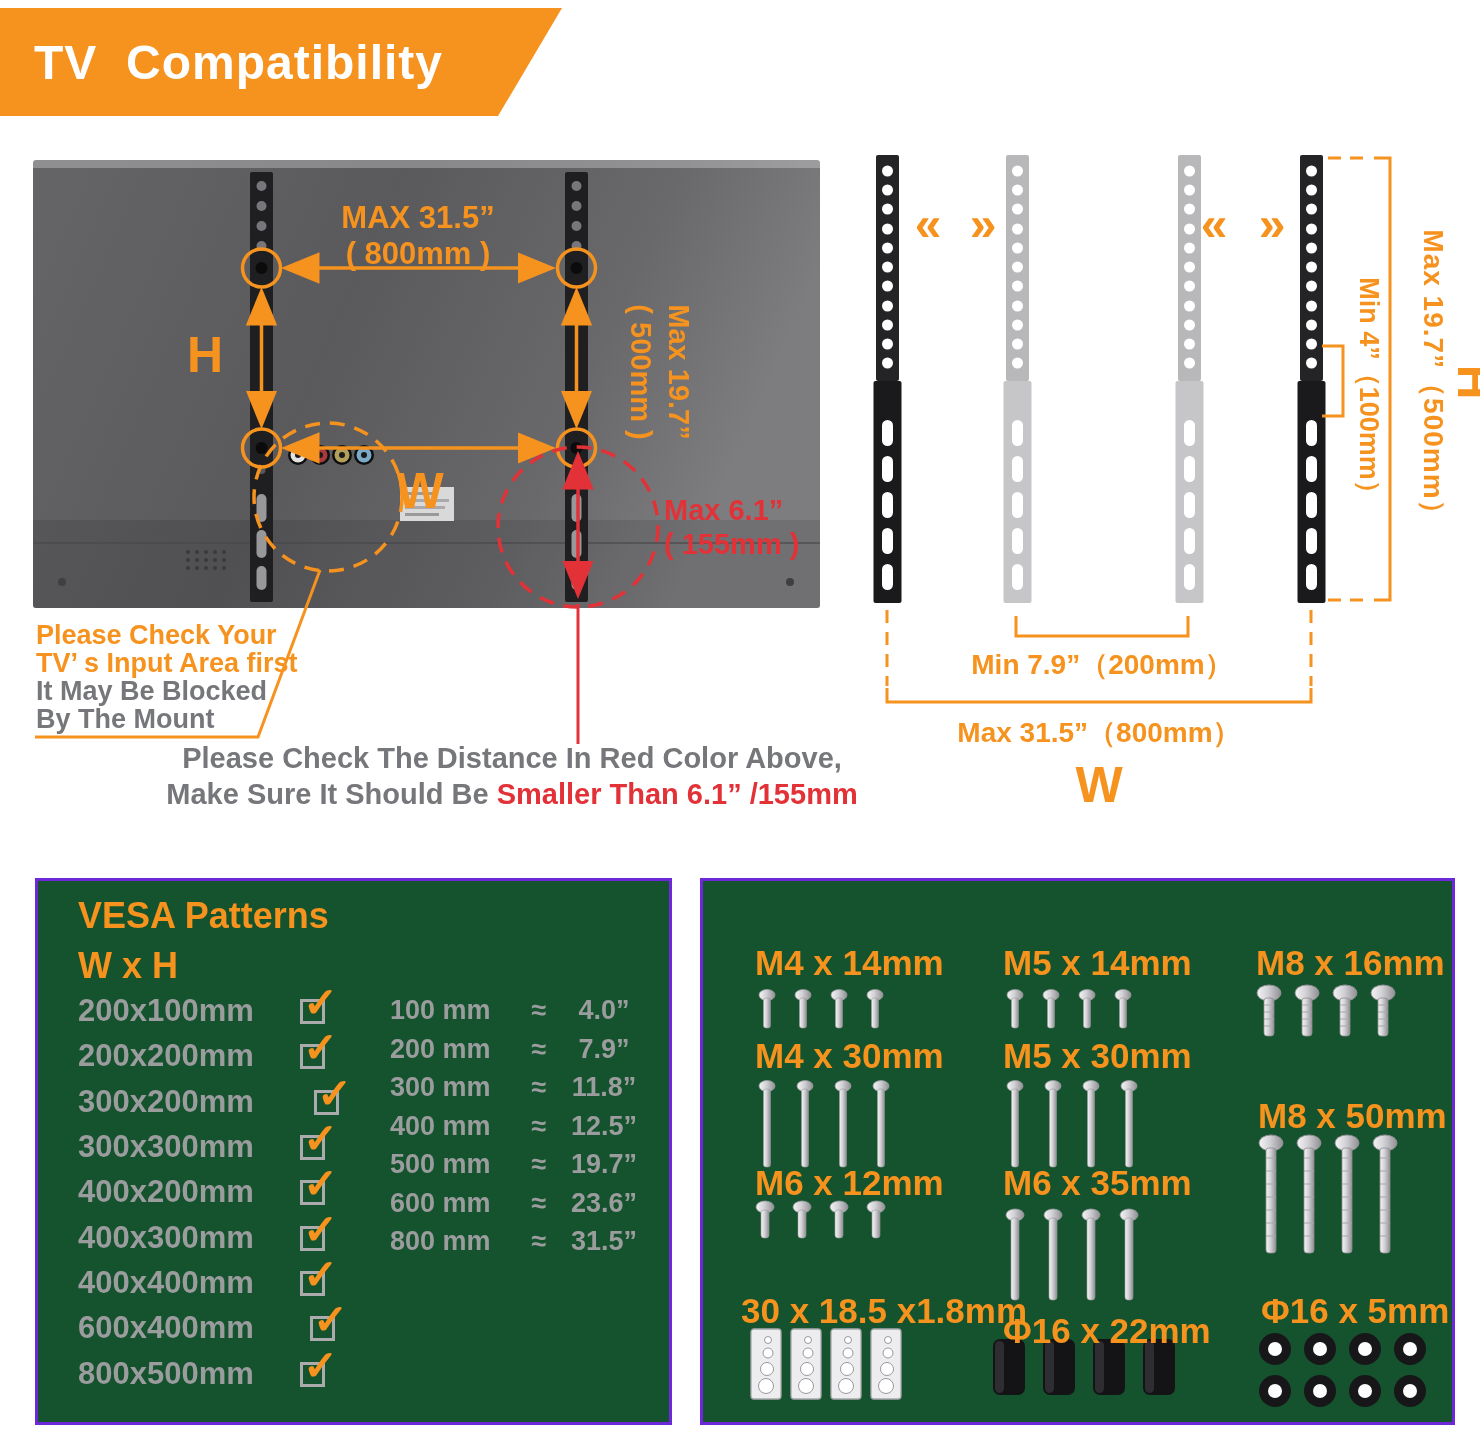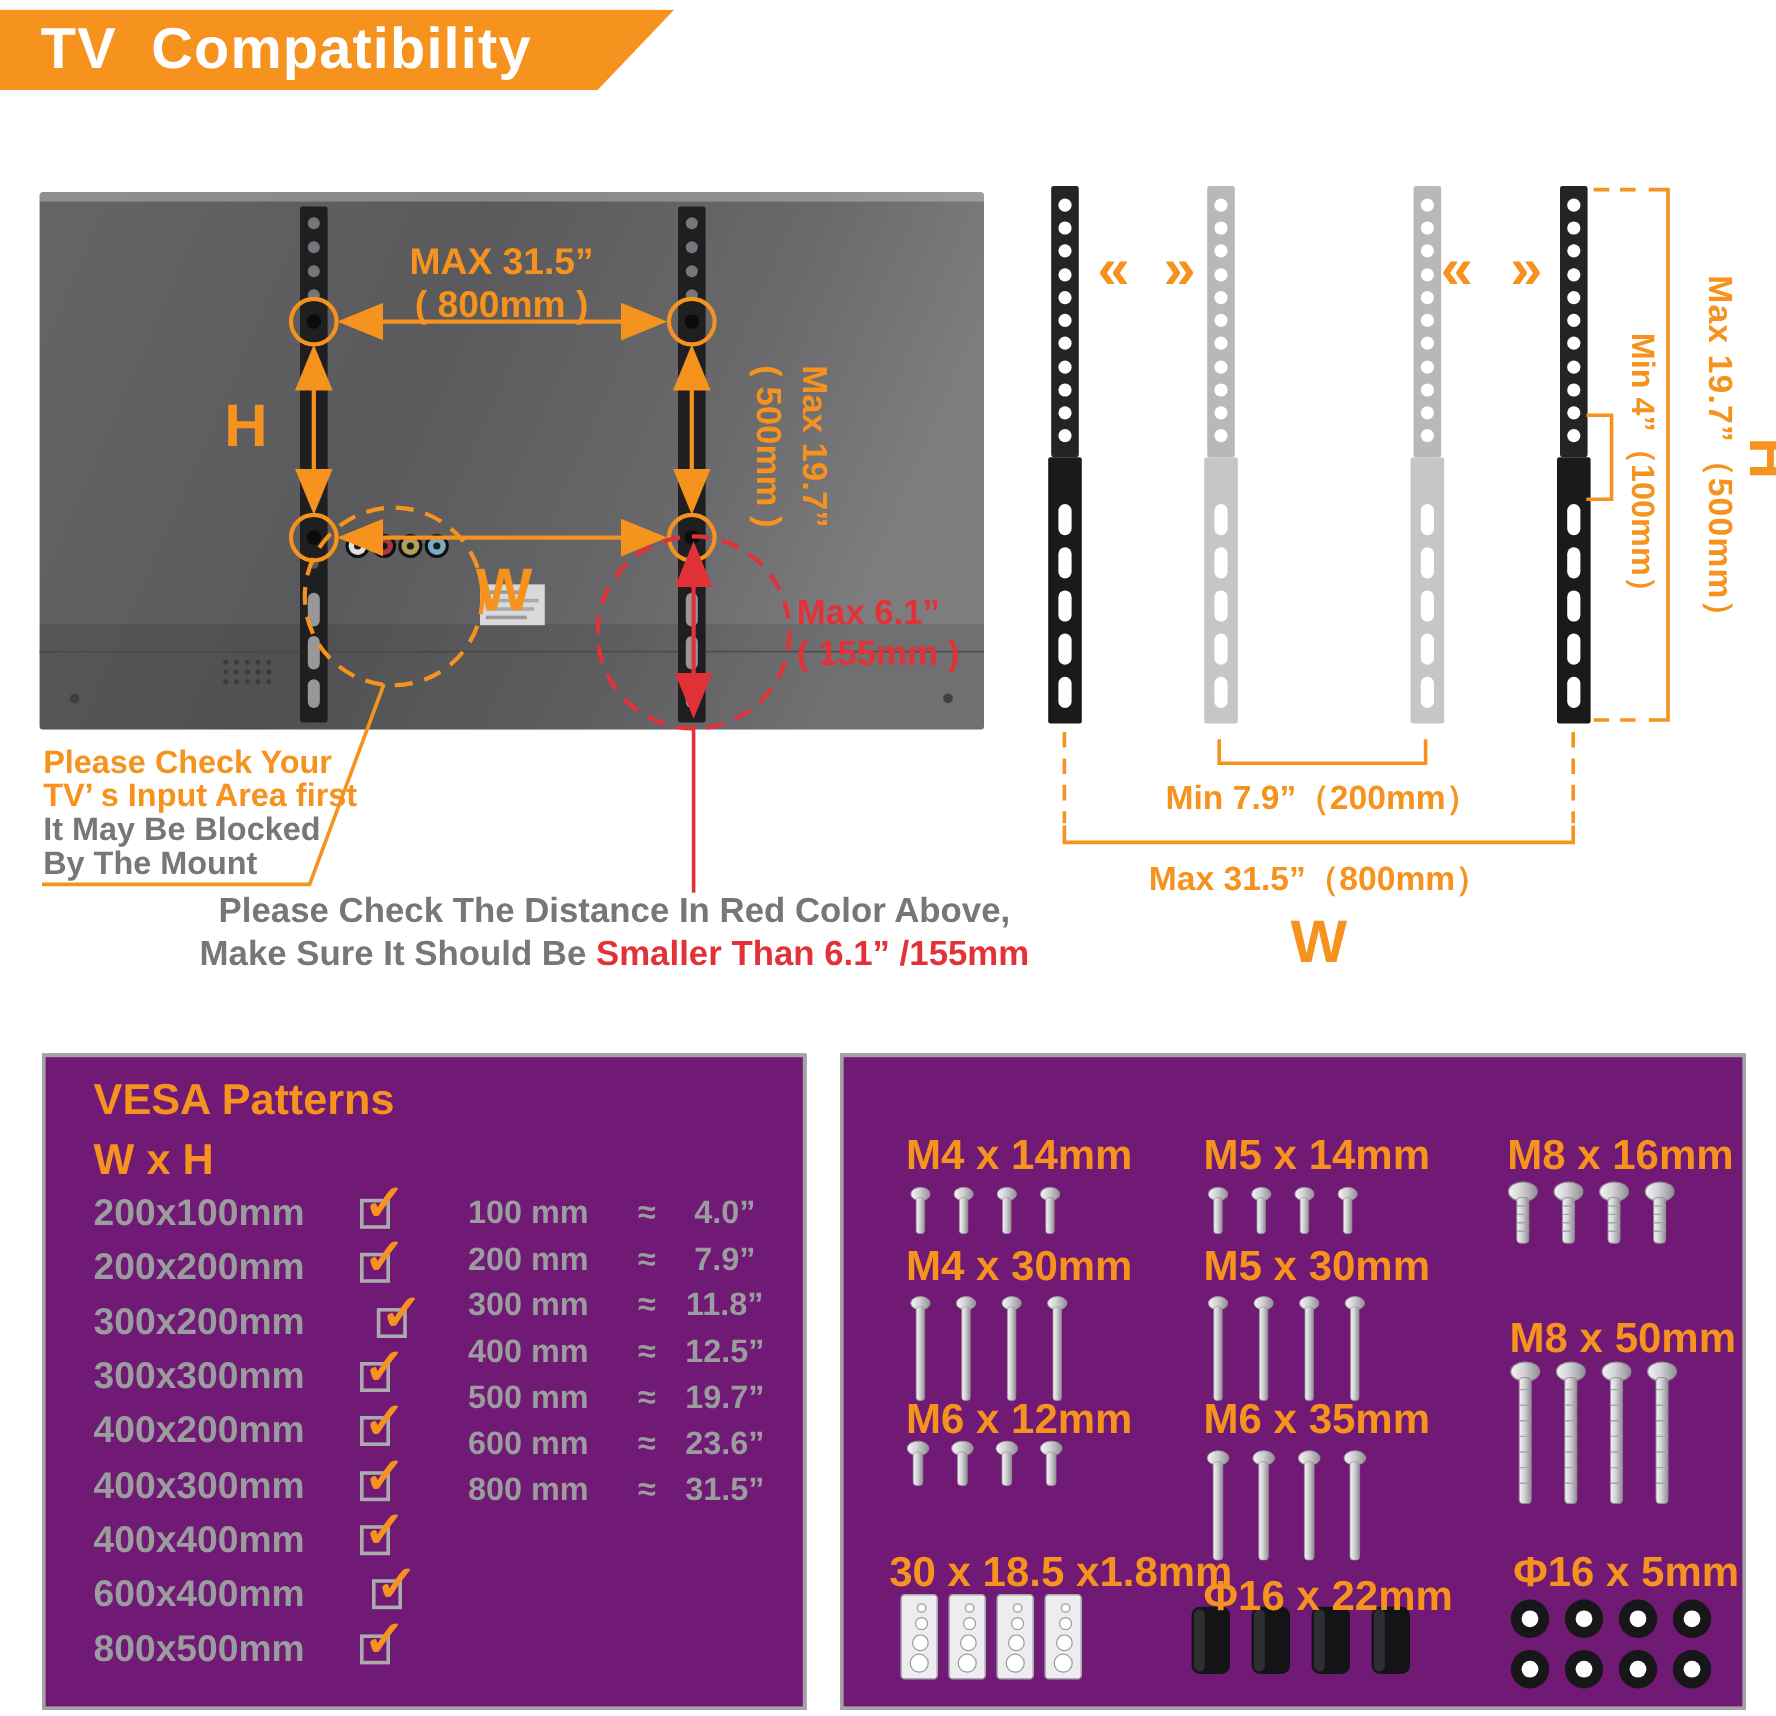--- a/index.html
+++ b/index.html
@@ -1,30 +1,30 @@
 <!DOCTYPE html>
 <html><head>
 <meta charset="utf-8">
 <style>
   html,body{margin:0;padding:0;background:#ffffff;}
   body{font-family:"Liberation Sans",sans-serif;}
   #page{position:relative;width:1480px;height:1430px;background:#ffffff;overflow:hidden;}
 
   
-  .banner{position:absolute;left:0;top:8px;width:562px;height:67px;background:#F6921E;
+  .banner{position:absolute;left:0;top:8px;width:562px;height:108px;background:#F6921E;
           clip-path:polygon(0 0,100% 0,calc(100% - 64px) 100%,0 100%);
           display:flex;align-items:center;}
   .banner span{color:#ffffff;font-size:48px;font-weight:700;padding-left:34px;letter-spacing:1px;white-space:pre;}
 
   
   #diagram{position:absolute;left:0;top:0;}
   #diagram text{font-family:"Liberation Sans",sans-serif;font-weight:700;}
 
   
-  .box{position:absolute;border:3px solid #a3a3a3;background:#701a75;box-sizing:border-box;}
+  .box{position:absolute;border:3px solid #6d28d9;background:#14532d;box-sizing:border-box;}
   #vesa-box{left:35px;top:878px;width:637px;height:547px;}
   #screws-box{left:700px;top:878px;width:755px;height:547px;}
 
   .vtitle{position:absolute;left:40px;top:14px;color:#F6921E;font-size:36px;font-weight:700;}
   .vsub{position:absolute;left:40px;top:64px;color:#F6921E;font-size:36px;font-weight:700;}
   .vrow{position:absolute;left:40px;color:#9B9C9E;font-size:31px;font-weight:700;white-space:nowrap;}
   .vcheck{position:absolute;left:262px;width:25px;height:25px;border:3px solid #ababad;box-sizing:border-box;}
   .vcheck .tick{position:absolute;left:0px;top:-20px;color:#F6921E;font-size:42px;font-weight:900;line-height:1;}
   .crow{position:absolute;left:352px;display:flex;color:#9B9C9E;font-size:27px;font-weight:700;white-space:pre;}
   .crow .mm{width:128px;}

